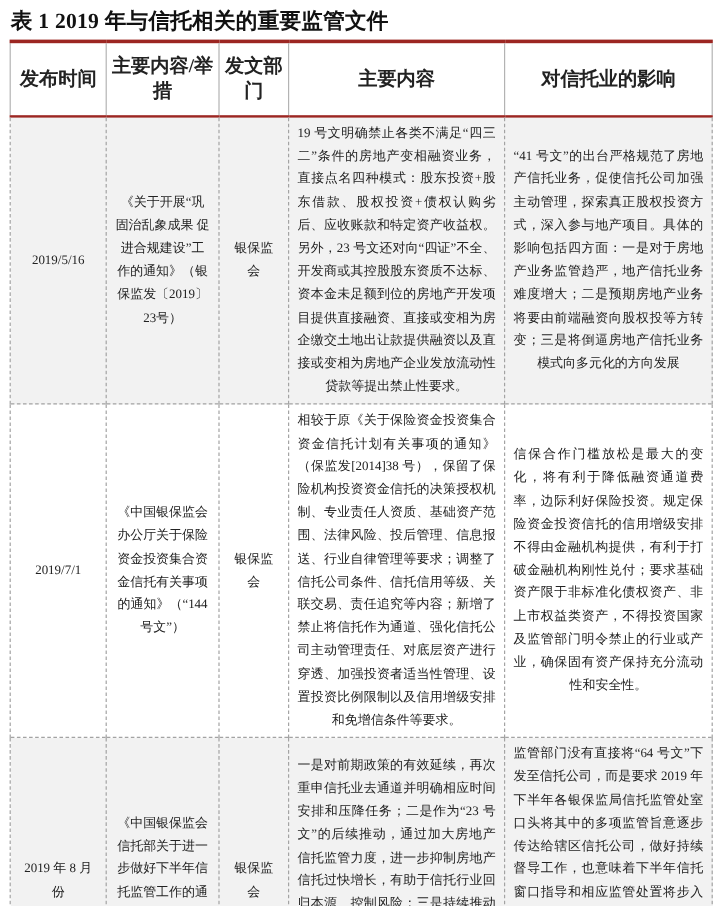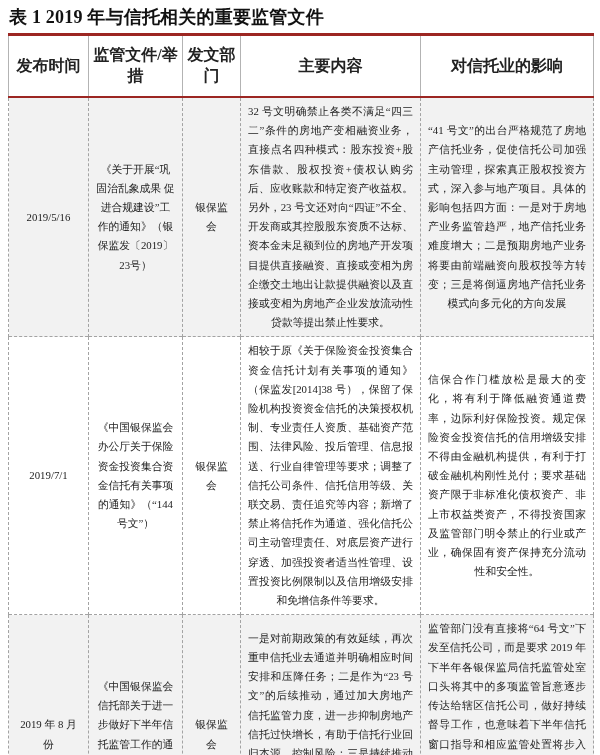--- a/index.html
+++ b/index.html
@@ -51,32 +51,32 @@
     <colgroup>
       <col style="width:80px">
       <col style="width:94px">
       <col style="width:58px">
       <col style="width:180px">
       <col style="width:173px">
     </colgroup>
     <thead>
       <tr>
         <th>发布时间</th>
-        <th>监管文件/举措</th>
+        <th>主要内容/举措</th>
         <th>发文部门</th>
         <th>主要内容</th>
         <th>对信托业的影响</th>
       </tr>
     </thead>
     <tbody>
       <tr class="shade" style="height:215px;">
         <td class="center">2019/5/16</td>
         <td class="center">《关于开展“巩固治乱象成果 促进合规建设”工作的通知》（银保监发〔2019〕23号）</td>
         <td class="center">银保监会</td>
-        <td class="para">32 号文明确禁止各类不满足“四三二”条件的房地产变相融资业务，直接点名四种模式：股东投资+股东借款、股权投资+债权认购劣后、应收账款和特定资产收益权。另外，23 号文还对向“四证”不全、开发商或其控股股东资质不达标、资本金未足额到位的房地产开发项目提供直接融资、直接或变相为房企缴交土地出让款提供融资以及直接或变相为房地产企业发放流动性贷款等提出禁止性要求。</td>
+        <td class="para">19 号文明确禁止各类不满足“四三二”条件的房地产变相融资业务，直接点名四种模式：股东投资+股东借款、股权投资+债权认购劣后、应收账款和特定资产收益权。另外，23 号文还对向“四证”不全、开发商或其控股股东资质不达标、资本金未足额到位的房地产开发项目提供直接融资、直接或变相为房企缴交土地出让款提供融资以及直接或变相为房地产企业发放流动性贷款等提出禁止性要求。</td>
         <td class="para">“41 号文”的出台严格规范了房地产信托业务，促使信托公司加强主动管理，探索真正股权投资方式，深入参与地产项目。具体的影响包括四方面：一是对于房地产业务监管趋严，地产信托业务难度增大；二是预期房地产业务将要由前端融资向股权投等方转变；三是将倒逼房地产信托业务模式向多元化的方向发展</td>
       </tr>
       <tr style="height:241px;">
         <td class="center">2019/7/1</td>
         <td class="center">《中国银保监会办公厅关于保险资金投资集合资金信托有关事项的通知》（“144 号文”）</td>
         <td class="center">银保监会</td>
         <td class="para">相较于原《关于保险资金投资集合资金信托计划有关事项的通知》（保监发[2014]38 号），保留了保险机构投资资金信托的决策授权机制、专业责任人资质、基础资产范围、法律风险、投后管理、信息报送、行业自律管理等要求；调整了信托公司条件、信托信用等级、关联交易、责任追究等内容；新增了禁止将信托作为通道、强化信托公司主动管理责任、对底层资产进行穿透、加强投资者适当性管理、设置投资比例限制以及信用增级安排和免增信条件等要求。</td>
         <td class="para">信保合作门槛放松是最大的变化，将有利于降低融资通道费率，边际利好保险投资。规定保险资金投资信托的信用增级安排不得由金融机构提供，有利于打破金融机构刚性兑付；要求基础资产限于非标准化债权资产、非上市权益类资产，不得投资国家及监管部门明令禁止的行业或产业，确保固有资产保持充分流动性和安全性。</td>
       </tr>
       <tr class="shade" style="height:224px;">

